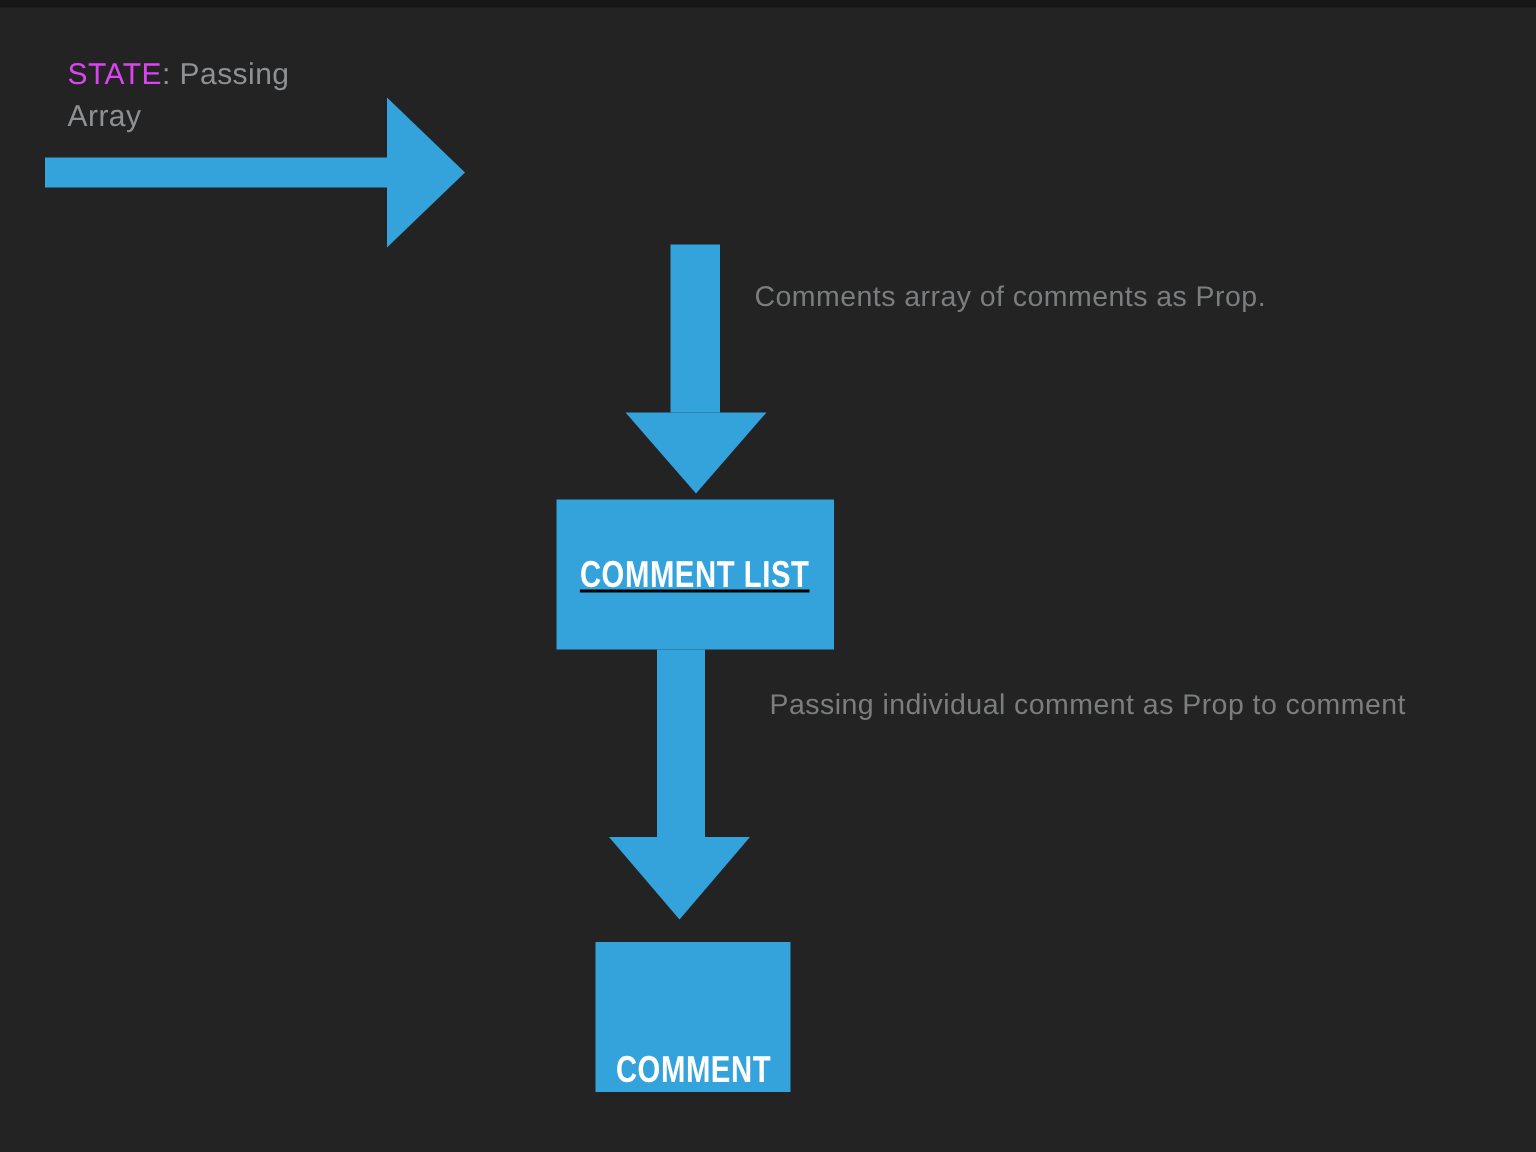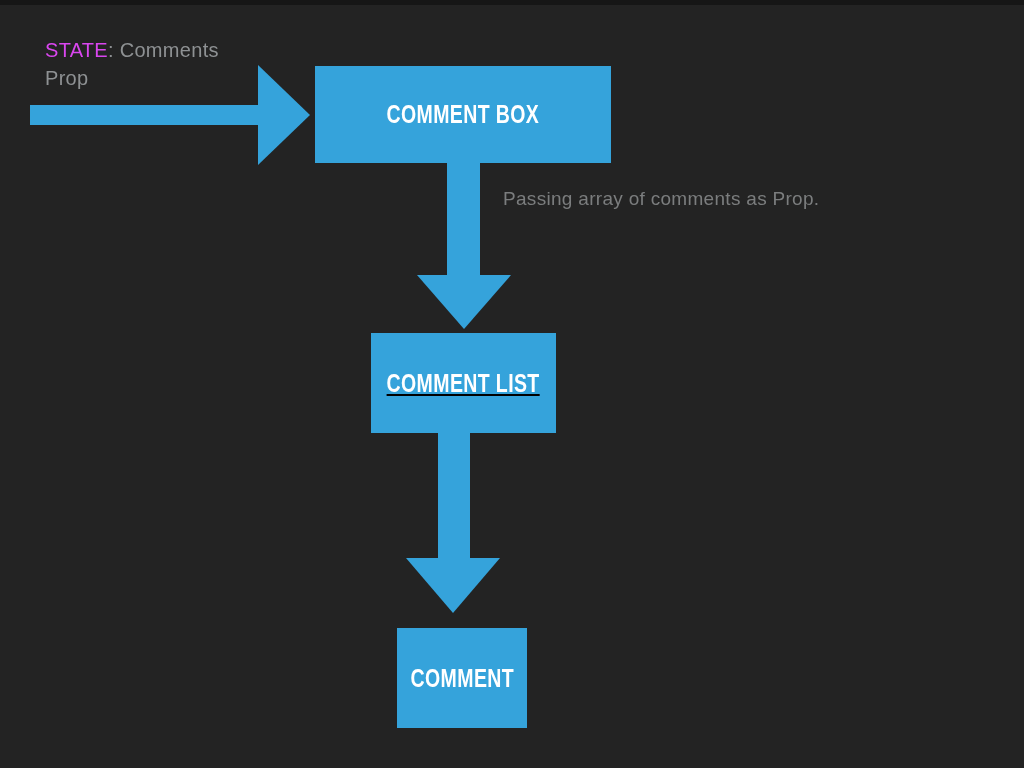--- a/index.html
+++ b/index.html
@@ -46,21 +46,21 @@
     color: #ffffff;
     font-weight: bold;
     font-size: 25px;
     letter-spacing: 0.5px;
     white-space: nowrap;
     transform: scaleX(0.78);
     transform-origin: center;
   }
   #node-comment-box  { left: 315px; top: 66px;  width: 296px; height: 97px; }
   #node-comment-list { left: 371px; top: 333px; width: 185px; height: 100px; text-decoration: underline; }
-  #node-comment      { left: 397px; top: 628px; width: 130px; height: 100px; }
+  #node-comment      { left: 397px; top: 628px; width: 130px; height: 100px; align-items: flex-end; }
 
   
   .h-arrow-shaft {
     position: absolute;
     left: 30px; top: 105px;
     width: 228px; height: 20px;
     background: #35a3db;
   }
   .h-arrow-head {
     position: absolute;
@@ -116,42 +116,40 @@
 </style>
 </head>
 <body>
 
 <div id="slide">
 
   <div class="top-strip"></div>
 
   <div class="state-label">
     <div>
-      <span class="state-key">STATE</span><span>: Comments</span>
+      <span class="state-key">STATE</span><span>: Passing</span>
     </div>
-    <div>Prop</div>
+    <div>Array</div>
   </div>
 
   <div class="h-arrow-shaft"></div>
   <div class="h-arrow-head"></div>
 
-  <div class="node" id="node-comment-box">
-    <span class="node-label">COMMENT BOX</span>
-  </div>
 
   <div class="v-arrow1-shaft"></div>
   <div class="v-arrow1-head"></div>
 
-  <div class="edge-label" id="edge-label-1">Passing array of comments as Prop.</div>
+  <div class="edge-label" id="edge-label-1">Comments array of comments as Prop.</div>
 
   <div class="node" id="node-comment-list">
     <span class="node-label">COMMENT LIST</span>
   </div>
 
   <div class="v-arrow2-shaft"></div>
   <div class="v-arrow2-head"></div>
 
+  <div class="edge-label" id="edge-label-2">Passing individual comment as Prop to comment</div>
 
   <div class="node" id="node-comment">
     <span class="node-label">COMMENT</span>
   </div>
 
 </div>
 
 </body></html>

